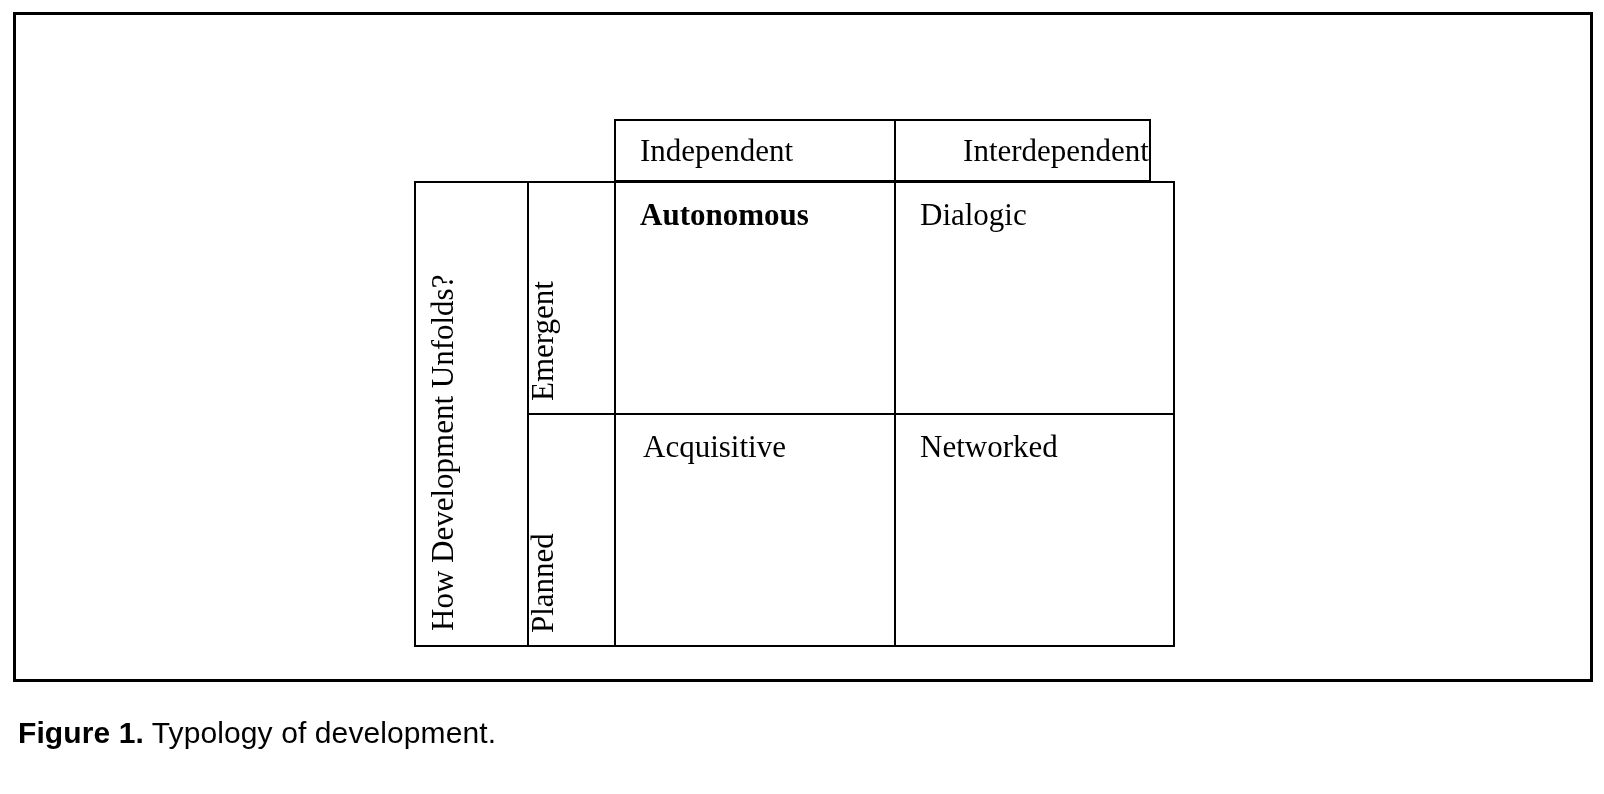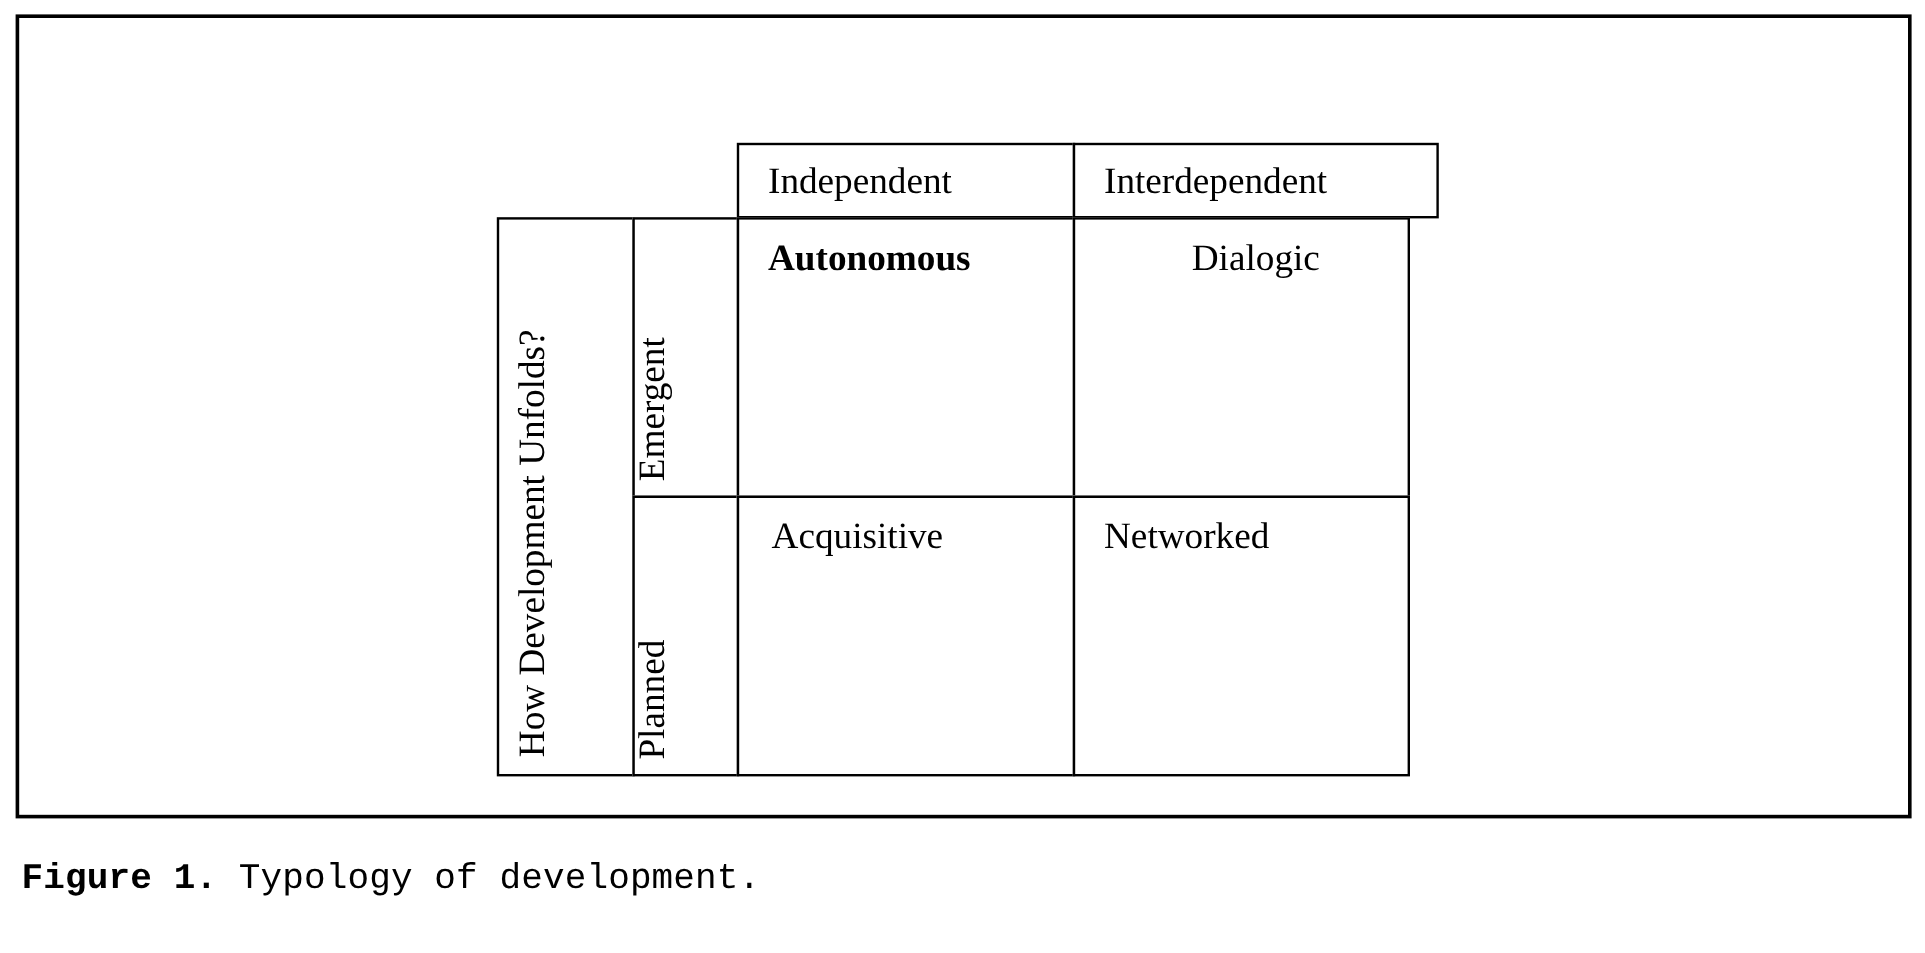--- a/index.html
+++ b/index.html
@@ -64,23 +64,24 @@
   #col-header-independent {
     left: 200px;
     top: 79px;
     width: 282px;  
     height: 63px;  
     padding: 12px 0 0 24px;
   }
   #col-header-interdependent {
     left: 480px;
     top: 79px;
-    width: 305px;
+    width: 257px;
     height: 63px;
     padding: 12px 0 0 24px;
+    text-align: right;
   }
 
   
   #row-group-header {
     left: 0px;
     top: 141px;   
     width: 115px; 
     height: 466px;
   }
   .vertical-label {
@@ -124,21 +125,20 @@
     height: 234px;
     padding: 14px 0 0 24px;
     font-weight: bold;
   }
   #cell-dialogic {
     left: 480px;
     top: 141px;
     width: 281px;
     height: 234px;
     padding: 14px 0 0 24px;
-    text-align: center;
   }
   #cell-acquisitive {
     left: 200px;
     top: 373px;
     width: 282px;
     height: 234px;
     padding: 14px 0 0 27px;
   }
   #cell-networked {
     left: 480px;
@@ -146,21 +146,21 @@
     width: 281px;
     height: 234px;
     padding: 14px 0 0 24px;
   }
 
   
   #figure-caption {
     position: absolute;
     left: 18px;
     top: 716px;
-    font-family: Liberation Mono, monospace;
+    font-family: Liberation Sans, sans-serif;
     font-size: 30px;
     letter-spacing: 0.1px;
     white-space: nowrap;
   }
   #figure-caption .caption-label {
     font-weight: bold;
   }
   #figure-caption .caption-text {
     font-weight: normal;
   }

